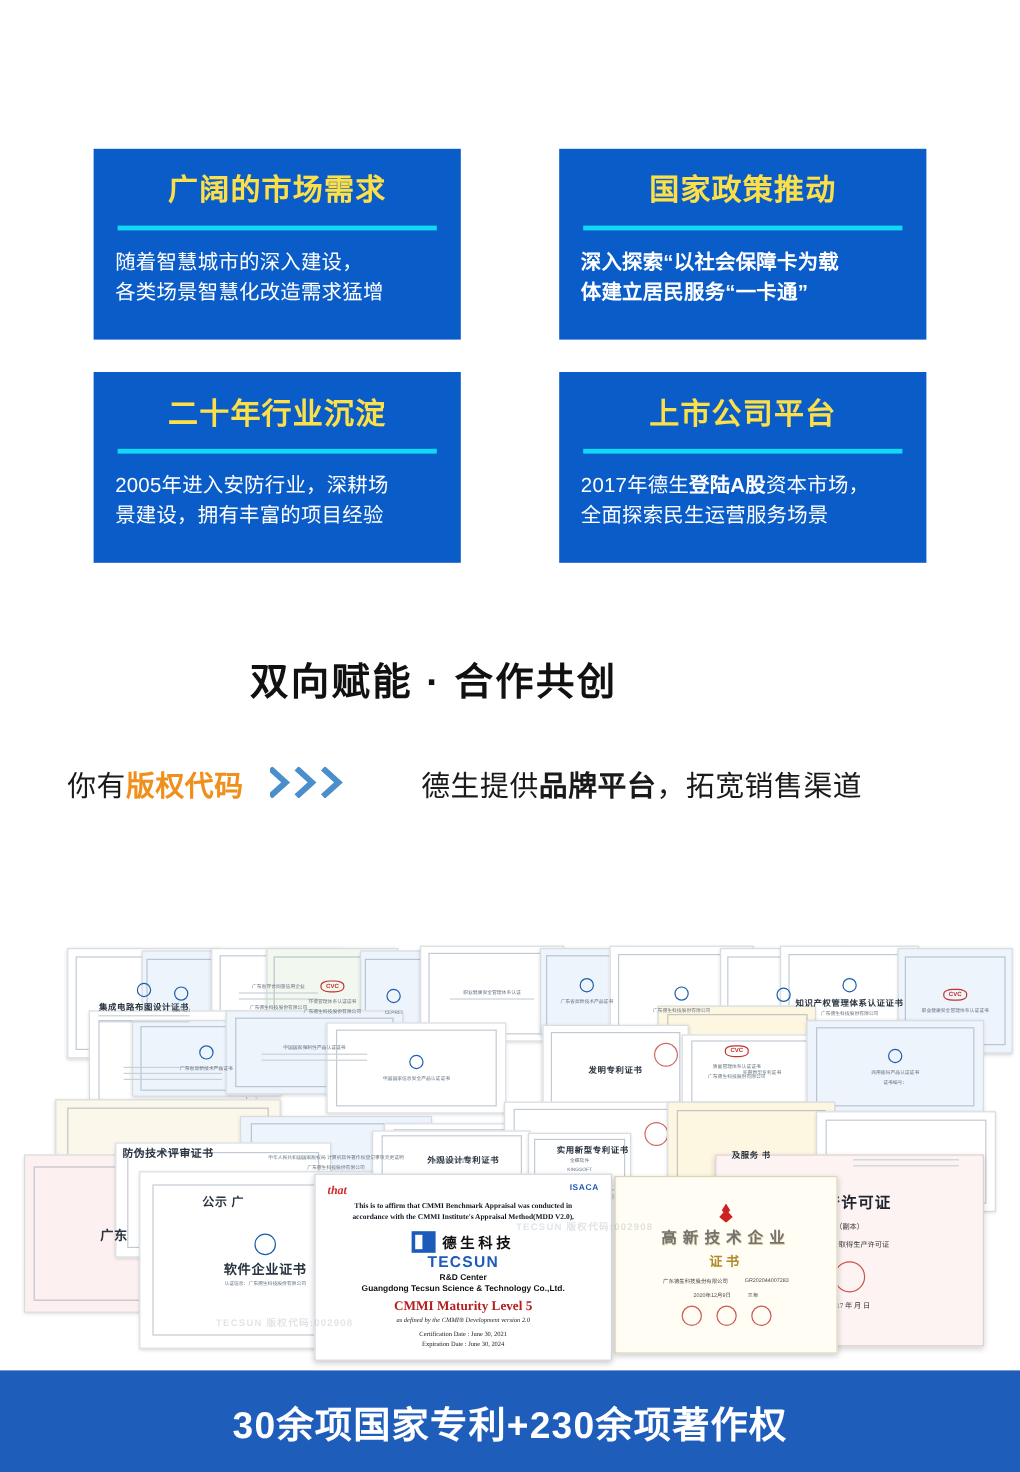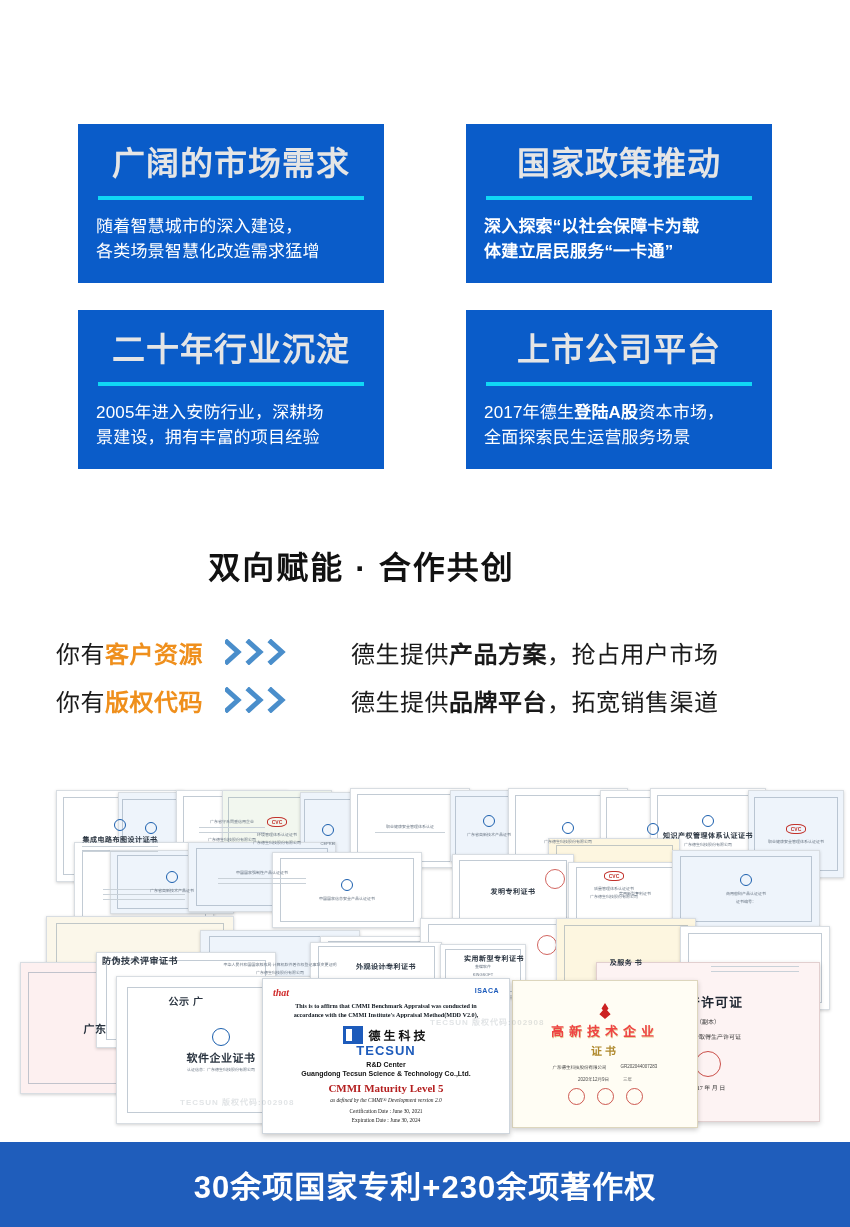--- a/index.html
+++ b/index.html
@@ -74,22 +74,22 @@
   }
   .card {
     background: #0a5cc9;
     height: 159px;
     padding: 22px 18px 18px 18px;
     display: flex;
     flex-direction: column;
     align-items: center;
   }
   .card-title {
-    color: #e5e5e5;
-    font-size: 33px;
+    color: #fde047;
+    font-size: 25px;
     font-weight: bold;
     letter-spacing: 1px;
     line-height: 1.1;
     text-align: center;
   }
   .card-divider {
     width: 266px;
     height: 4px;
     background: #10d8f5;
     margin: 14px 0 14px 0;
@@ -268,21 +268,21 @@
     overflow: hidden;
     display: flex; flex-direction: column; align-items: center; justify-content: center;
   }
   .hitech .ht-flame {
     width: 14px; height: 16px; background: #cc2222;
     clip-path: polygon(50% 0%, 75% 35%, 65% 45%, 90% 70%, 50% 100%, 10% 70%, 35% 45%, 25% 35%);
     margin-bottom: 2px;
   }
   .hitech .ht-title {
     font-size: 13px; font-weight: bold; letter-spacing: 5px;
-    color: #ef4444; font-family: "Liberation Serif", serif;
+    color: #737373; font-family: "Liberation Serif", serif;
     text-shadow: 0.5px 0.5px 0 #e3cf9a;
   }
   .hitech .ht-sub {
     font-size: 11px; font-weight: bold; letter-spacing: 3px;
     color: #b08a2e; font-family: "Liberation Serif", serif; margin-top: 2px;
   }
   .hitech .ht-meta { font-size: 4.5px; color: #4a4a4a; margin-top: 6px; display:flex; gap: 14px; }
   .hitech .ht-seals { display: flex; gap: 12px; margin-top: 6px; }
   .hitech .ht-seal { width: 17px; height: 17px; border-radius: 50%; border: 1.2px solid #c2322b; opacity: .8; }
 
@@ -371,35 +371,20 @@
         <div>全面探索民生运营服务场景</div>
       </div>
     </div>
 
   </div>
 
   <div class="synergy-title">双向赋能 · 合作共创</div>
 
   <div class="synergy-rows">
 
-    <div class="synergy-row">
-      <span class="syn-left">
-        <span>你有</span><span class="hl">客户资源</span>
-      </span>
-      <span class="syn-arrows">
-        <svg class="syn-arrow-svg" width="76" height="26" viewBox="0 0 76 26" aria-hidden="true">
-          <path d="M2 3 L13 13 L2 23" fill="none" stroke="#4a8ecb" stroke-width="5" stroke-linecap="square"></path>
-          <path d="M24 3 L35 13 L24 23" fill="none" stroke="#4a8ecb" stroke-width="5" stroke-linecap="square"></path>
-          <path d="M46 3 L57 13 L46 23" fill="none" stroke="#4a8ecb" stroke-width="5" stroke-linecap="square"></path>
-        </svg>
-      </span>
-      <span class="syn-right">
-        <span>德生提供</span><b>产品方案</b><span>，抢占用户市场</span>
-      </span>
-    </div>
 
     <div class="synergy-row">
       <span class="syn-left">
         <span>你有</span><span class="hl">版权代码</span>
       </span>
       <span class="syn-arrows">
         <svg class="syn-arrow-svg" width="76" height="26" viewBox="0 0 76 26" aria-hidden="true">
           <path d="M2 3 L13 13 L2 23" fill="none" stroke="#4a8ecb" stroke-width="5" stroke-linecap="square"></path>
           <path d="M24 3 L35 13 L24 23" fill="none" stroke="#4a8ecb" stroke-width="5" stroke-linecap="square"></path>
           <path d="M46 3 L57 13 L46 23" fill="none" stroke="#4a8ecb" stroke-width="5" stroke-linecap="square"></path>

